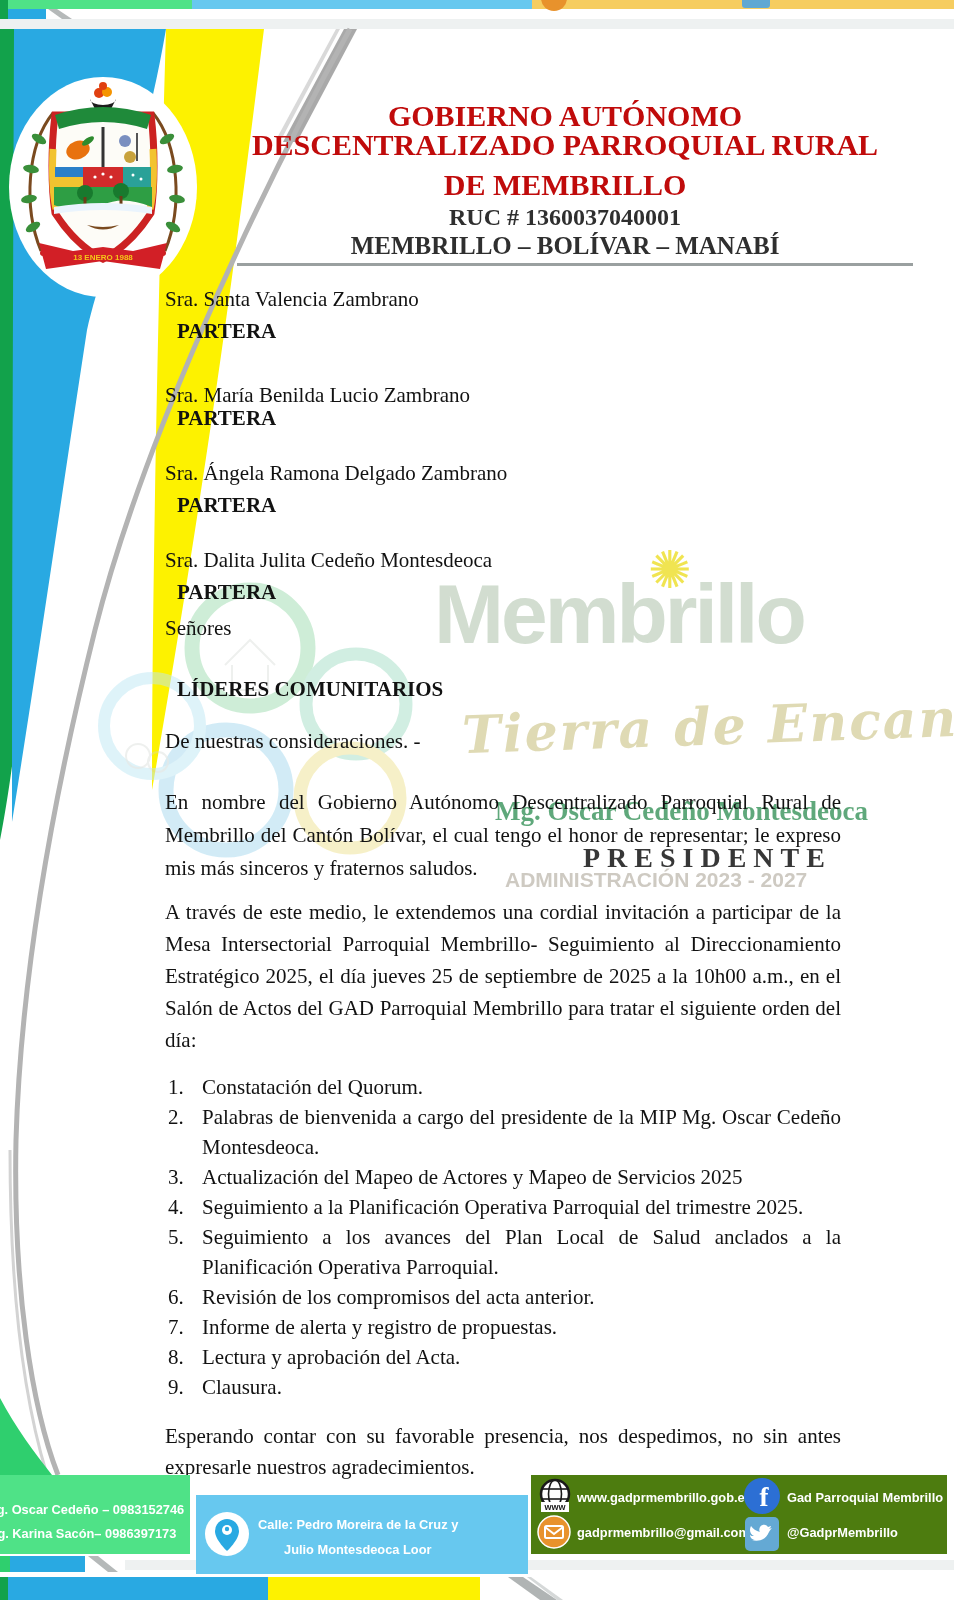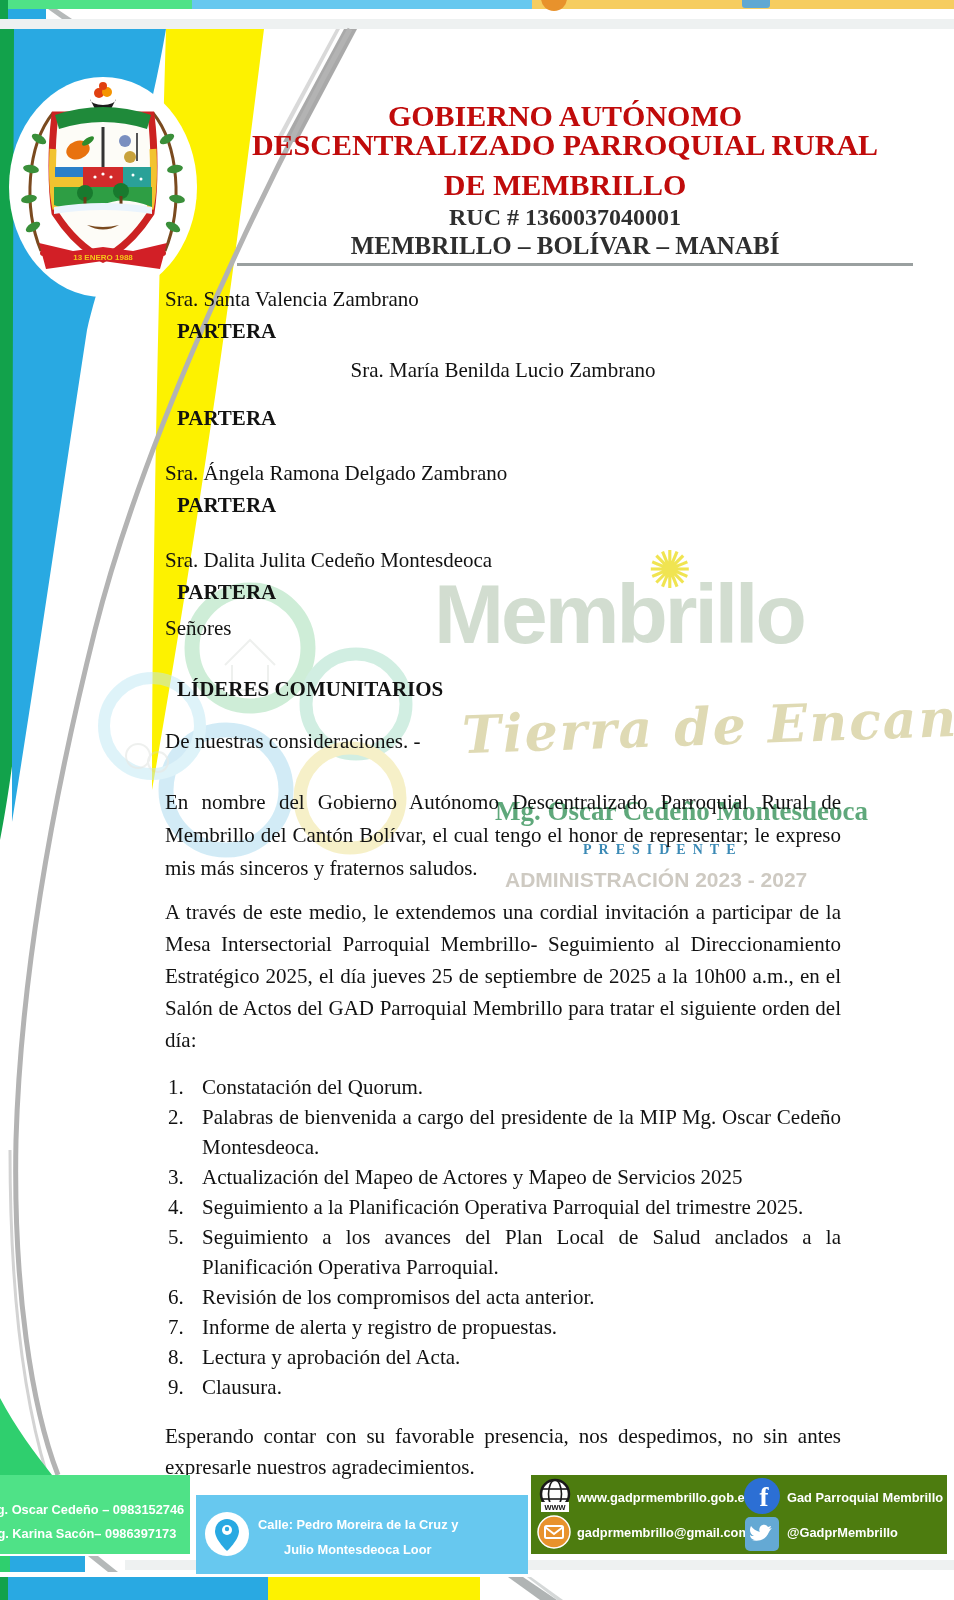--- a/index.html
+++ b/index.html
@@ -6,21 +6,21 @@
   #page{position:relative;width:954px;height:1600px;background:#fff;overflow:hidden;
         font-family:"Liberation Serif", serif;color:#121212;}
   #deco{position:absolute;left:0;top:0;z-index:0;}
   .wm{position:absolute;z-index:1;white-space:nowrap;}
   .wm-title{left:400px;top:566px;font-family:"Liberation Sans",sans-serif;font-weight:bold;
             font-size:84px;letter-spacing:-3px;color:#b7c9b4;opacity:.62;margin-left:34px;}
   .wm-sun{left:648px;top:540px;font-size:52px;color:#efe23f;opacity:.9;}
   .wm-script{left:462px;top:694px;font-family:"DejaVu Serif",serif;font-style:italic;font-weight:bold;
              font-size:52px;letter-spacing:2px;color:#d8d1a2;opacity:.8;transform:rotate(-2deg);}
   .wm-name{left:495px;top:796px;font-size:27px;color:#15803d;opacity:.68;font-weight:bold;}
-  .wm-pres{left:583px;top:842px;font-size:14px;font-weight:bold;letter-spacing:7px;color:#0369a1;opacity:.78;}
+  .wm-pres{left:583px;top:842px;font-size:28px;font-weight:bold;letter-spacing:7px;color:#000000;opacity:.78;}
   .wm-admin{left:505px;top:868px;font-family:"Liberation Sans",sans-serif;font-size:21px;font-weight:bold;
             color:#c6c1b8;opacity:.85;}
   .content{position:absolute;left:0;top:0;width:954px;height:1600px;z-index:2;}
   .abs{position:absolute;}
   .hdr{left:185px;width:760px;text-align:center;font-weight:bold;}
   .hdr-red{color:#c00b0b;font-size:30px;line-height:34px;}
   .hdr-dark{color:#2f2f2f;}
   .body-t{font-size:21px;left:165px;width:676px;}
   .just{text-align:justify;}
   .bold{font-weight:bold;margin-left:12px;}
@@ -157,21 +157,21 @@
   <div class="content">
     <div class="abs hdr hdr-red" style="top:84px;margin-top:15px;">GOBIERNO AUTÓNOMO</div>
     <div class="abs hdr hdr-red" style="top:128px;">DESCENTRALIZADO PARROQUIAL RURAL</div>
     <div class="abs hdr hdr-red" style="top:168px;">DE MEMBRILLO</div>
     <div class="abs hdr hdr-dark" style="top:204px;font-size:24px;">RUC # 1360037040001</div>
     <div class="abs hdr hdr-dark" style="top:232px;font-size:25px;">MEMBRILLO – BOLÍVAR – MANABÍ</div>
     <div class="abs" style="left:237px;top:263px;width:676px;height:3px;background:#9aa0a0;"></div>
 
     <div class="abs body-t" style="top:287px;">Sra. Santa Valencia Zambrano</div>
     <div class="abs body-t bold" style="top:319px;">PARTERA</div>
-    <div class="abs body-t" style="top:358px;text-align:center;">Sra. María Benilda Lucio Zambrano</div>
+    <div class="abs body-t" style="top:383px;">Sra. María Benilda Lucio Zambrano</div>
     <div class="abs body-t bold" style="top:406px;">PARTERA</div>
     <div class="abs body-t" style="top:461px;">Sra. Ángela Ramona Delgado Zambrano</div>
     <div class="abs body-t bold" style="top:493px;">PARTERA</div>
     <div class="abs body-t" style="top:548px;">Sra. Dalita Julita Cedeño Montesdeoca</div>
     <div class="abs body-t bold" style="top:580px;">PARTERA</div>
 
     <div class="abs body-t" style="top:616px;">Señores</div>
     <div class="abs body-t bold" style="top:677px;">LÍDERES COMUNITARIOS</div>
 
     <div class="abs body-t" style="top:729px;">De nuestras consideraciones. -</div>

